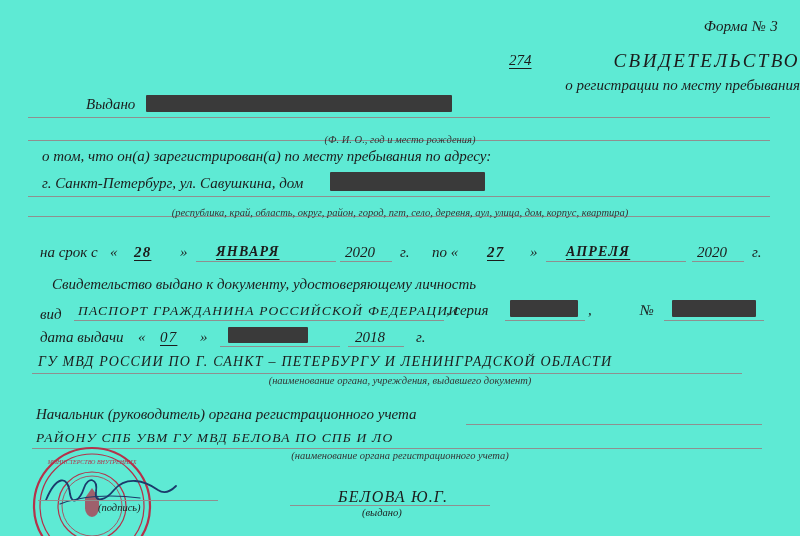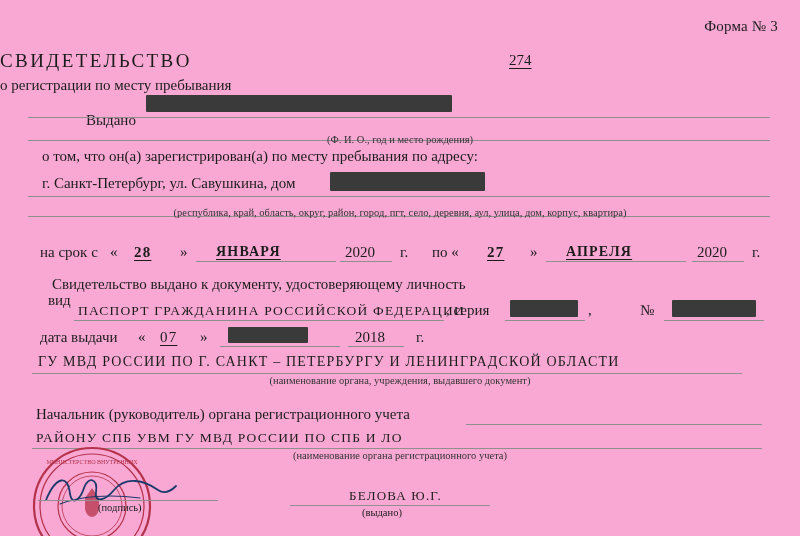--- a/index.html
+++ b/index.html
@@ -11,35 +11,36 @@
     width: 800px;
     height: 536px;
     font-family: "Liberation Serif", serif;
     color: #1c1c1c;
     position: relative;
     overflow: hidden;
   }
   .page {
     position: absolute;
     inset: 0;
-    background: #f9a8d4;
+    background: #5eead4;
+    font-style: italic;
   }
   .form-no {
     position: absolute;
     top: 18px;
     right: 22px;
     font-size: 15px;
     letter-spacing: .2px;
   }
   .title-block {
     position: absolute;
     top: 50px;
     left: 0;
     width: 100%;
-    text-align: left;
+    text-align: right;
   }
   .title-main {
     font-size: 19px;
     letter-spacing: 2.4px;
     display: inline-block;
     position: relative;
   }
   .cert-number {
     position: absolute;
     top: 52px;
@@ -103,21 +104,21 @@
 <div class="page">
 
   <div class="form-no">Форма № 3</div>
 
   <div class="title-block">
     <div class="title-main">СВИДЕТЕЛЬСТВО</div>
     <div class="title-sub">о регистрации по месту пребывания</div>
   </div>
   <div class="cert-number">274</div>
 
-  <div class="txt" style="left:86px; top:96px;margin-top:16px;">Выдано</div>
+  <div class="txt" style="left:86px; top:96px;">Выдано</div>
   <div class="redact" style="left:146px; top:95px; width:306px; height:17px;"></div>
   <div class="rule" style="left:28px; top:117px; width:742px;"></div>
 
   <div class="rule" style="left:28px; top:140px; width:742px;"></div>
   <div class="small-center" style="top:134px;">(Ф. И. О., год и место рождения)</div>
 
   <div class="txt" style="left:42px; top:175px;">г. Санкт-Петербург, ул. Савушкина, дом</div>
   <div class="txt" style="left:42px; top:148px;">о том, что он(а) зарегистрирован(а) по месту пребывания по адресу:</div>
   <div class="redact" style="left:330px; top:172px; width:155px; height:19px;"></div>
   <div class="rule" style="left:28px; top:196px; width:742px;"></div>
@@ -137,21 +138,21 @@
   <div class="txt ul spaced" style="left:487px; top:244px; font-weight:bold;">27</div>
   <div class="txt" style="left:530px; top:244px;">»</div>
   <div class="txt ul spaced" style="left:566px; top:244px; font-weight:bold; font-size:14px;">АПРЕЛЯ</div>
   <div class="rule" style="left:546px; top:261px; width:140px;"></div>
   <div class="txt" style="left:697px; top:244px;">2020</div>
   <div class="rule" style="left:692px; top:261px; width:52px;"></div>
   <div class="txt" style="left:752px; top:244px;">г.</div>
 
   <div class="txt" style="left:52px; top:276px;">Свидетельство выдано к документу, удостоверяющему личность</div>
 
-  <div class="txt" style="left:40px; top:292px;margin-left:8px;">вид</div>
+  <div class="txt" style="left:40px; top:306px;">вид</div>
   <div class="txt spaced" style="left:78px; top:303px; font-size:13.5px;">ПАСПОРТ ГРАЖДАНИНА РОССИЙСКОЙ ФЕДЕРАЦИИ</div>
   <div class="rule" style="left:74px; top:320px; width:370px;"></div>
   <div class="txt" style="left:446px; top:302px;">, серия</div>
   <div class="redact" style="left:510px; top:300px; width:68px; height:17px;"></div>
   <div class="rule" style="left:505px; top:320px; width:80px;"></div>
   <div class="txt" style="left:588px; top:302px;">,</div>
   <div class="txt" style="left:640px; top:302px;">№</div>
   <div class="redact" style="left:672px; top:300px; width:84px; height:17px;"></div>
   <div class="rule" style="left:664px; top:320px; width:100px;"></div>
 
@@ -164,21 +165,21 @@
   <div class="txt" style="left:355px; top:329px;">2018</div>
   <div class="rule" style="left:348px; top:346px; width:56px;"></div>
   <div class="txt" style="left:416px; top:329px;">г.</div>
 
   <div class="txt spaced" style="left:38px; top:354px; font-size:14px;">ГУ  МВД  РОССИИ  ПО  Г. САНКТ – ПЕТЕРБУРГУ  И  ЛЕНИНГРАДСКОЙ ОБЛАСТИ</div>
   <div class="rule" style="left:32px; top:373px; width:710px;"></div>
   <div class="small-center" style="top:375px;">(наименование органа, учреждения, выдавшего документ)</div>
 
   <div class="txt" style="left:36px; top:406px;">Начальник (руководитель) органа регистрационного учета</div>
   <div class="rule" style="left:466px; top:424px; width:296px;"></div>
-  <div class="txt spaced" style="left:36px; top:430px; font-size:13.5px;">РАЙОНУ СПБ УВМ  ГУ  МВД  РОССИИ  ПО СПБ  И  ЛО</div>
+  <div class="txt spaced" style="left:36px; top:430px; font-size:13.5px;">РАЙОНУ СПБ УВМ  ГУ  МВД  БЕЛОВА  ПО СПБ  И  ЛО</div>
   <div class="rule" style="left:32px; top:448px; width:730px;"></div>
   <div class="small-center" style="top:450px;">(наименование органа регистрационного учета)</div>
 
   <svg class="stamp" viewBox="0 0 125 125">
     <circle cx="62" cy="62" r="58" fill="none" stroke="#b4324a" stroke-width="2.2"></circle>
     <circle cx="62" cy="62" r="52" fill="none" stroke="#b4324a" stroke-width="1.2"></circle>
     <circle cx="62" cy="62" r="34" fill="none" stroke="#b4324a" stroke-width="1.2"></circle>
     <circle cx="62" cy="62" r="30" fill="none" stroke="#b4324a" stroke-width="0.8"></circle>
     <path d="M62 44 l7 10 h-14 z M55 54 h14 v10 a7 9 0 0 1 -7 9 a7 9 0 0 1 -7 -9 z" fill="#b4324a" opacity="0.75"></path>
     <text x="62" y="20" font-size="6" fill="#b4324a" text-anchor="middle" font-family="Liberation Serif, serif">МИНИСТЕРСТВО ВНУТРЕННИХ</text>
@@ -187,17 +188,17 @@
   </svg>
 
   <svg class="sig" viewBox="0 0 140 40">
     <path d="M6 30 C16 6, 28 4, 30 24 C32 36, 40 30, 44 18 C48 6, 58 8, 56 22 C54 34, 66 30, 74 20 C86 6, 104 10, 118 20 C124 24, 130 22, 136 16" fill="none" stroke="#1b3a6b" stroke-width="1.8" stroke-linecap="round"></path>
     <path d="M20 34 C40 26, 70 24, 100 28" fill="none" stroke="#1b3a6b" stroke-width="1.2" stroke-linecap="round"></path>
   </svg>
 
   <div class="rule" style="left:38px; top:500px; width:180px;"></div>
   <div class="txt" style="left:98px; top:502px; font-size:10.5px;">(подпись)</div>
 
-  <div class="txt spaced" style="left:349px; top:488px; font-size:13px;">БЕЛОВА Ю.Г.</div>
+  <div class="txt spaced" style="left:338px; top:488px; font-size:16px;">БЕЛОВА Ю.Г.</div>
   <div class="rule" style="left:290px; top:505px; width:200px;"></div>
   <div class="txt" style="left:362px; top:507px; font-size:10.5px;">(выдано)</div>
 
 </div>
 
 </body></html>

